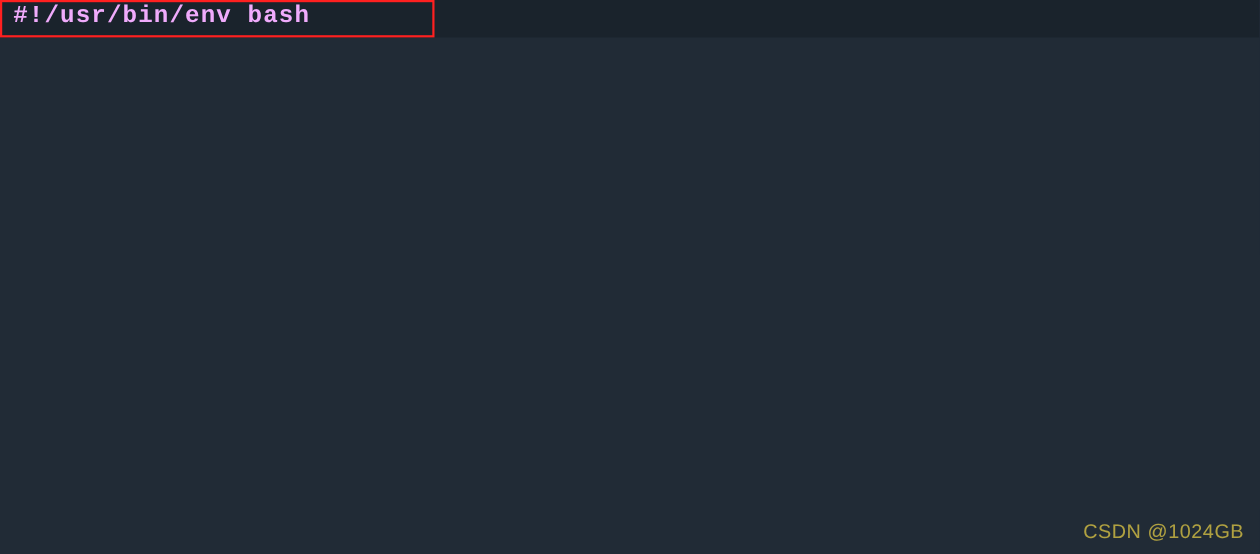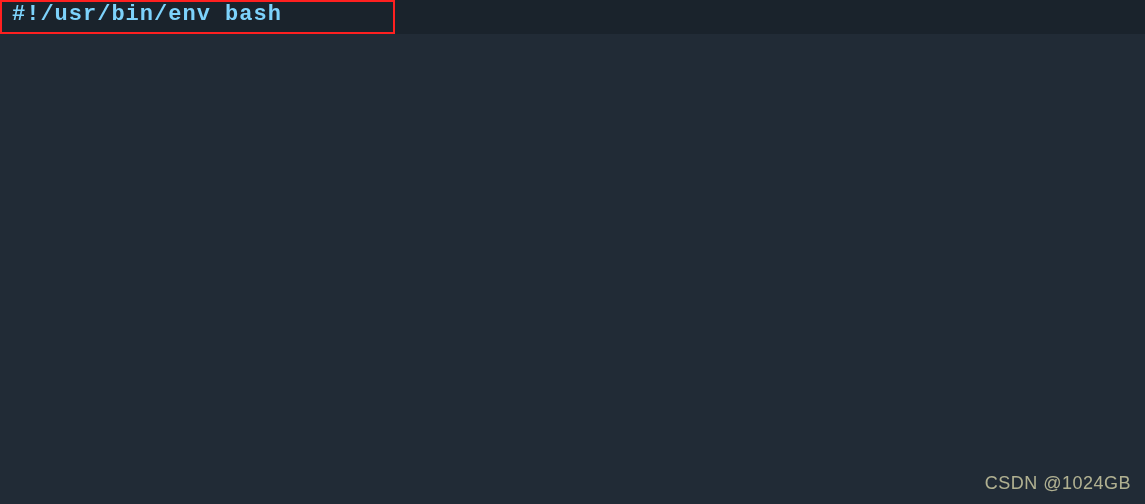--- a/index.html
+++ b/index.html
@@ -27,40 +27,40 @@
       right: 0;
       height: 34px;
       background-color: #1a232c;
     }
     .code-line {
       position: absolute;
       top: 2px;
       left: 12px;
       font-size: 22px;
       font-weight: bold;
-      color: #7dd3fc;
+      color: #f0abfc;
       letter-spacing: 1px;
       white-space: pre;
     }
     .highlight-box {
       position: absolute;
       top: 0px;
       left: 0px;
       width: 395px;
       height: 34px;
       border: 2px solid #ff2020;
       pointer-events: none;
     }
     .watermark {
       position: absolute;
       bottom: 10px;
       right: 14px;
       font-family: Arial, sans-serif;
       font-size: 18px;
-      color: #fef9c3;
+      color: #fde047;
       opacity: 0.65;
       letter-spacing: 0.5px;
     }
   </style>
 </head>
 <body>
 
 <div class="editor-area">
   <div class="top-bar"></div>
   <div class="code-line">#!/usr/bin/env bash</div>

